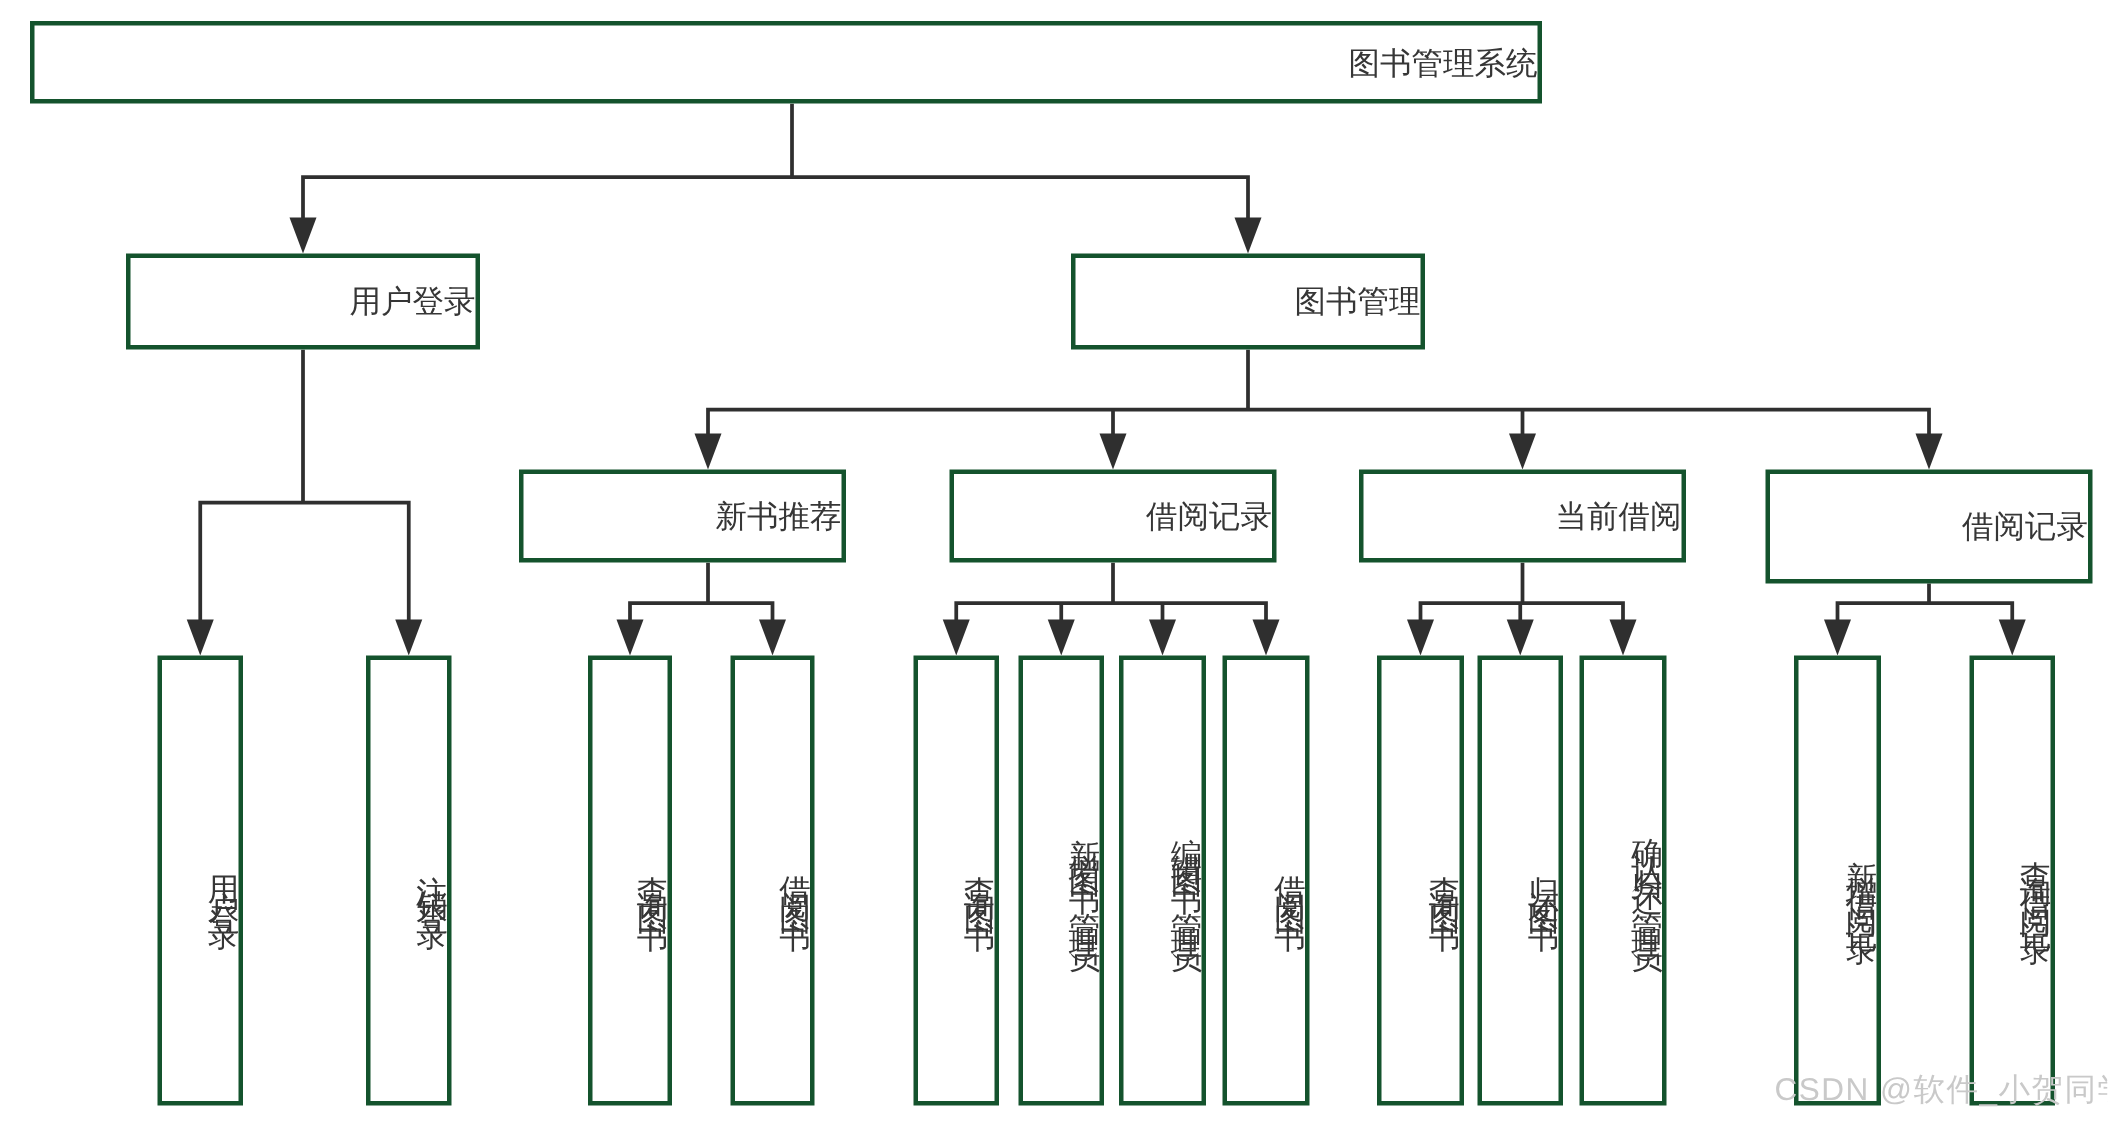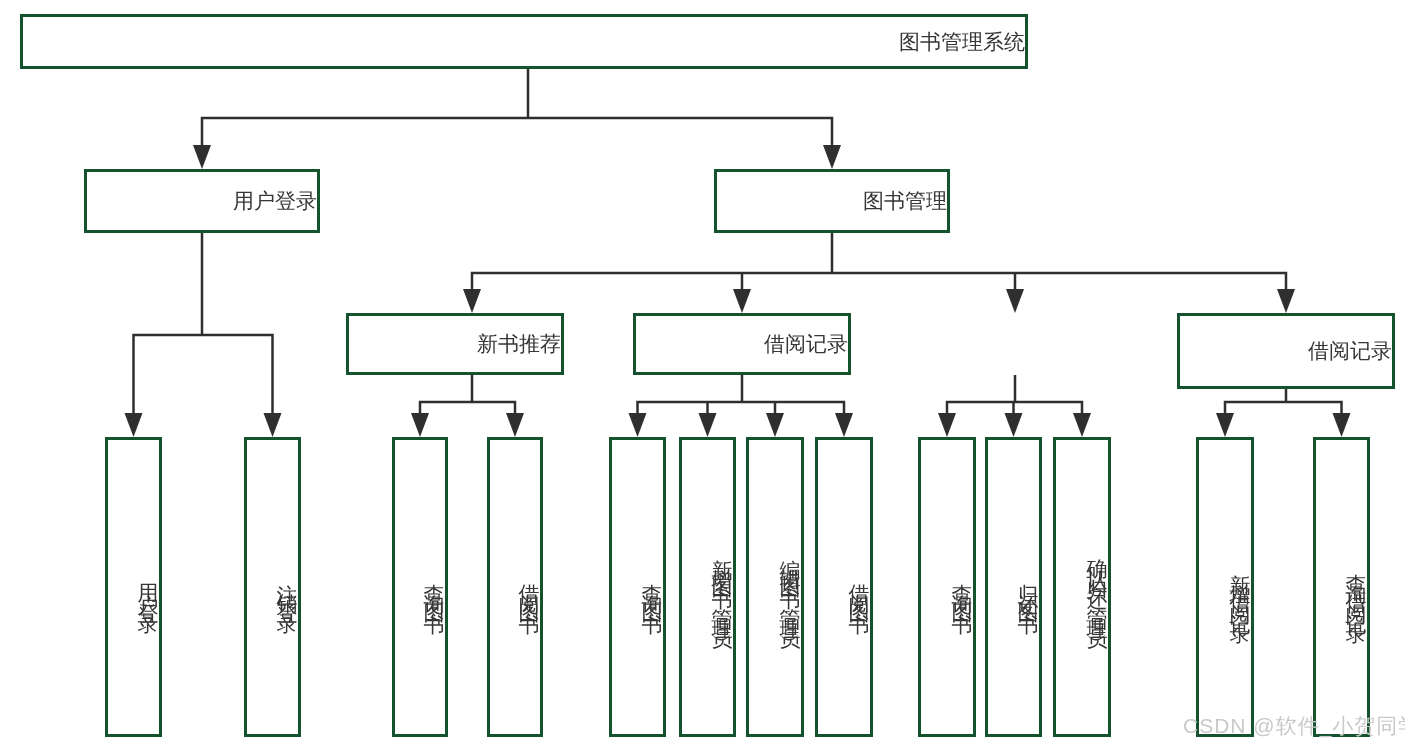--- a/index.html
+++ b/index.html
@@ -106,20 +106,23 @@
   <div class="node" style="left:714px;top:169px;width:236px;height:64px">
     <span>图书管理</span>
   </div>
 
   <div class="node" style="left:346px;top:313px;width:218px;height:62px">
     <span>新书推荐</span>
   </div>
   <div class="node" style="left:633px;top:313px;width:218px;height:62px">
     <span>借阅记录</span>
   </div>
+  <div class="node" style="left:906px;top:313px;width:218px;height:62px">
+    <span>当前借阅</span>
+  </div>
   <div class="node" style="left:1177px;top:313px;width:218px;height:76px">
     <span>借阅记录</span>
   </div>
 
   <div class="node v" style="left:105px;top:437px;width:57px;height:300px">
     <span>用户登录</span>
   </div>
   <div class="node v" style="left:244px;top:437px;width:57px;height:300px">
     <span>注销登录</span>
   </div>

